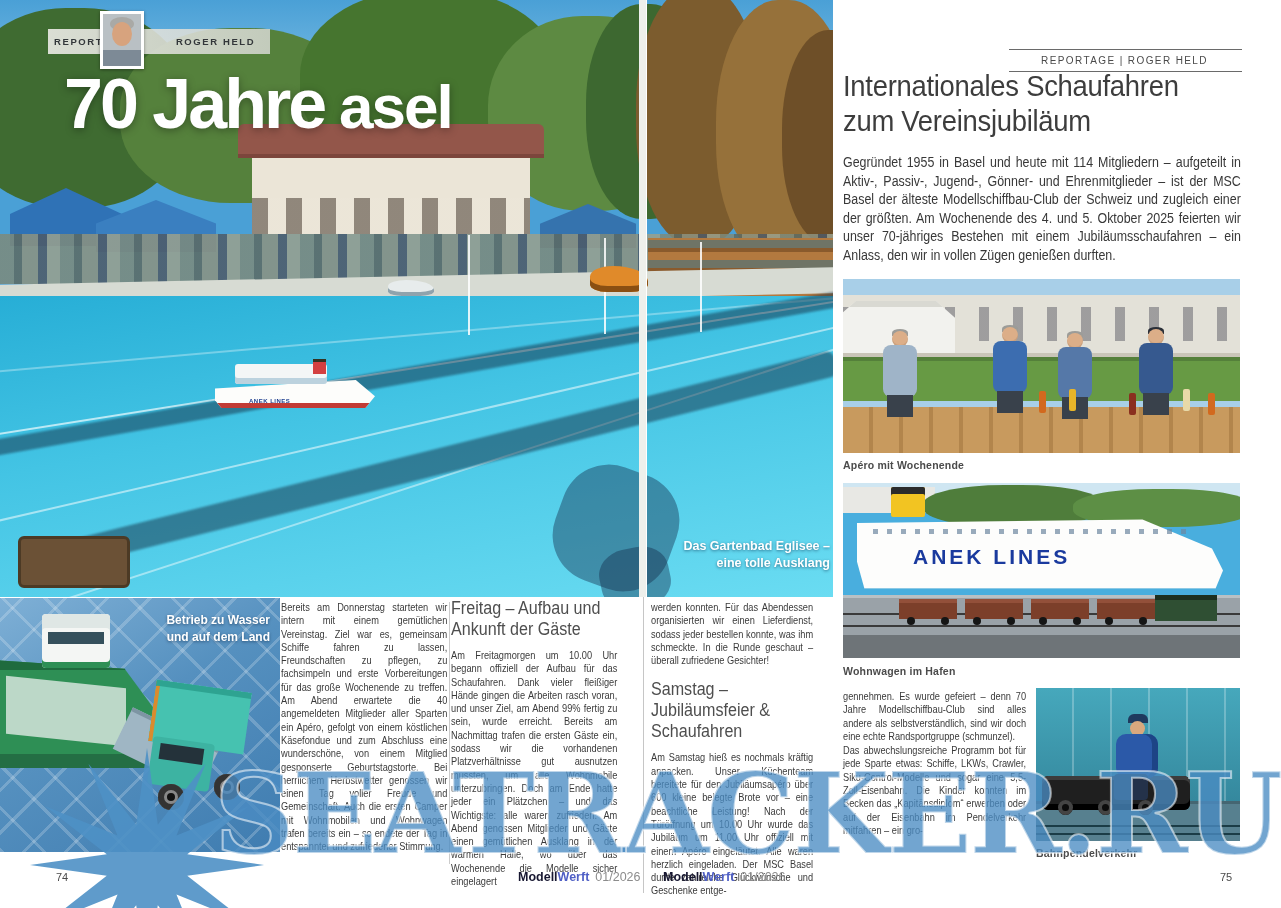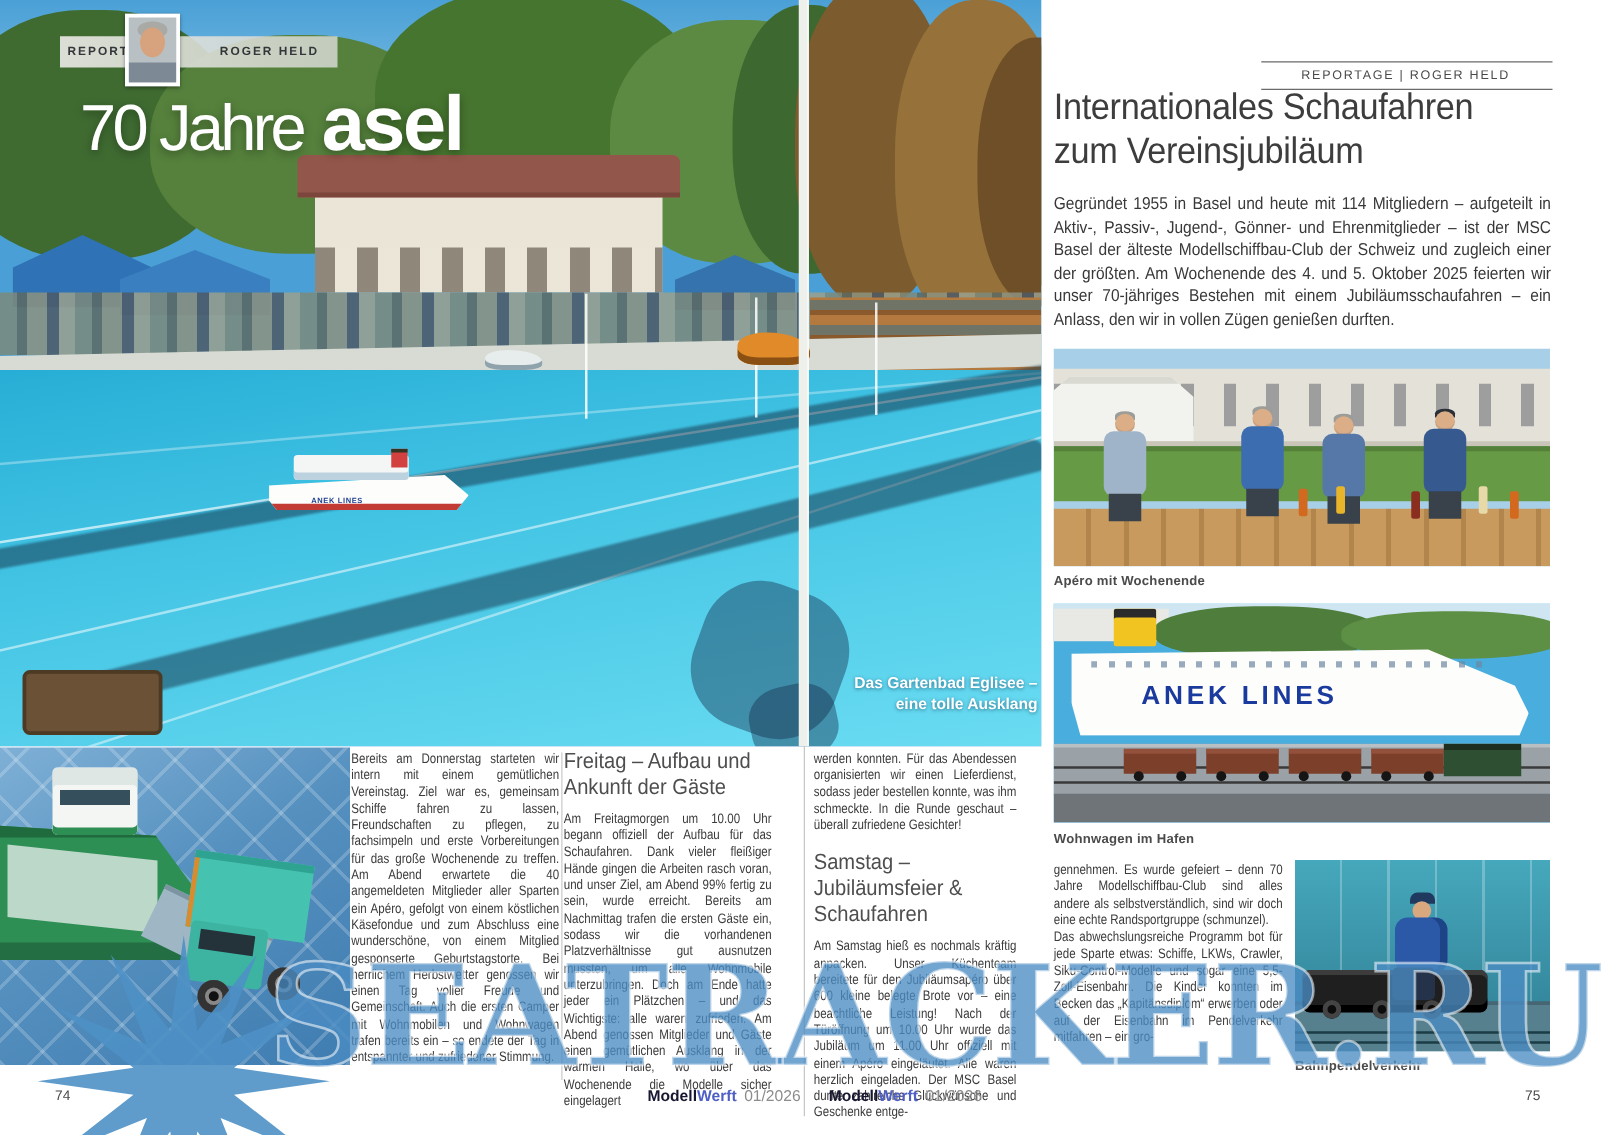--- a/index.html
+++ b/index.html
@@ -44,21 +44,21 @@
   .kicker-bar .k-author{font-size:9.5px;font-weight:bold;letter-spacing:1.6px;color:#33373a;margin-left:48px;}
   .avatar{left:100px;top:11px;width:38px;height:52px;background:#b9c0c4;border:3px solid #fff;box-shadow:0 1px 3px rgba(0,0,0,.4);
      z-index:7;overflow:hidden;}
   .avatar .hair{position:absolute;left:7px;top:3px;width:24px;height:14px;border-radius:50%;background:#a9a9a6;}
   .avatar .face{position:absolute;left:9px;top:8px;width:20px;height:24px;border-radius:50%;background:#d7a37e;}
   .avatar .shirt{position:absolute;left:0;bottom:0;width:100%;height:16px;background:#7d8a96;}
 
   
   .main-title{left:64px;top:64px;z-index:5;display:flex;align-items:baseline;color:#fff;
      text-shadow:0 2px 8px rgba(0,0,0,.35);white-space:nowrap;}
-  .main-title .t-light{font-size:52px;font-weight:400;letter-spacing:-3px;}
+  .main-title .t-light{font-size:70px;font-weight:700;letter-spacing:-3px;}
   .main-title .t-bold{font-size:80px;font-weight:800;letter-spacing:-2px;margin-left:16px;}
   .main-title .t-gap{width:15px;}
   .main-title .t-bold2{font-size:62px;font-weight:800;letter-spacing:-2px;}
 
   .photo-caption-on{color:#fff;font-weight:bold;font-size:12.5px;line-height:17px;text-align:right;
      text-shadow:0 1px 3px rgba(0,30,60,.55);z-index:4;}
 
   
   .gutter-strip{left:639px;top:0;width:8px;height:597px;background:#eef0ec;z-index:3;box-shadow:inset -1px 0 0 #fff;}
   .gutter-rule{left:643px;top:597px;width:1px;height:296px;background:#c6c6c6;z-index:3;}
@@ -246,20 +246,24 @@
     <div class="cabin2">
         <div class="win"></div>
       </div>
     <div class="ramp"></div>
     <div class="truck-box"></div>
     <div class="truck-cab">
         <div class="ws"></div>
       </div>
     <div class="wheel" style="left:158px;top:186px;"></div>
     <div class="wheel" style="left:214px;top:176px;"></div>
+    <div class="abs photo-caption-on" style="left:120px;top:14px;width:150px;font-size:12px;">
+      <div>Betrieb zu Wasser</div>
+      <div>und auf dem Land</div>
+    </div>
   </div>
 
   <div class="abs body-copy" style="left:281px;top:601px;width:198px;">Bereits am Donnerstag starteten wir intern mit einem gemütlichen Vereinstag. Ziel war es, gemeinsam Schiffe fahren zu lassen, Freundschaften zu pflegen, zu fachsimpeln und erste Vorbereitungen für das große Wochenende zu treffen. Am Abend erwartete die 40 angemeldeten Mitglieder aller Sparten ein Apéro, gefolgt von einem köstlichen Käsefondue und zum Abschluss eine wunderschöne, von einem Mitglied gesponserte Geburtstagstorte. Bei herrlichem Herbstwetter genossen wir einen Tag voller Freude und Gemeinschaft. Auch die ersten Camper mit Wohnmobilen und Wohnwagen trafen bereits ein – so endete der Tag in entspannter und zufriedener Stimmung.</div>
 
   <div class="abs" style="left:451px;top:598px;">
     <div class="col-head" style="width:180px;">Freitag – Aufbau und Ankunft der Gäste</div>
     <div class="body-copy" style="width:198px;margin-top:9px;">Am Freitagmorgen um 10.00 Uhr begann offiziell der Aufbau für das Schaufahren. Dank vieler fleißiger Hände gingen die Arbeiten rasch voran, und unser Ziel, am Abend 99% fertig zu sein, wurde erreicht. Bereits am Nachmittag trafen die ersten Gäste ein, sodass wir die vorhandenen Platzverhältnisse gut ausnutzen mussten, um alle Wohnmobile unterzubringen. Doch am Ende hatte jeder ein Plätzchen – und das Wichtigste: alle waren zufrieden. Am Abend genossen Mitglieder und Gäste einen gemütlichen Ausklang in der warmen Halle, wo über das Wochenende die Modelle sicher eingelagert</div>
   </div>
 
   <div class="abs" style="left:651px;top:601px;">
@@ -362,21 +366,21 @@
     <div class="wheel3" style="left:102px;top:112px;"></div>
     <div class="cap"></div>
     <div class="face3"></div>
     <div class="jacket"></div>
     <div class="pants"></div>
     <div class="railline" style="bottom:14px;"></div>
     <div class="railline" style="bottom:6px;"></div>
   </div>
   <div class="abs photo-caption-under" style="left:1036px;top:847px;">Bahnpendelverkehr</div>
 
-  <div class="abs footer-num" style="left:44px;top:871px;">74</div>
+  <div class="abs footer-num" style="left:56px;top:871px;">74</div>
   <div class="abs brand" style="left:518px;top:870px;width:114px;text-align:right;">
     <span class="b1">Modell</span><span class="b2">Werft</span><span class="b3">01/2026</span>
   </div>
   <div class="abs brand" style="left:663px;top:870px;">
     <span class="b1">Modell</span><span class="b2">Werft</span><span class="b3">01/2026</span>
   </div>
   <div class="abs footer-num" style="left:1220px;top:871px;">75</div>
 
   <svg class="abs watermark-star" viewBox="0 0 240 240">
     <polygon fill="#4E91C6" points="238,120 160.6,130.9 222.2,179 149.7,149.7 179,222.2 130.9,160.6 120,238 109.1,160.6 61,222.2 90.3,149.7 17.8,179 79.4,130.9 2,120 79.4,109.1 17.8,61 90.3,90.3 61,17.8 109.1,79.4 120,2 130.9,79.4 179,17.8 149.7,90.3 222.2,61 160.6,109.1"></polygon>

